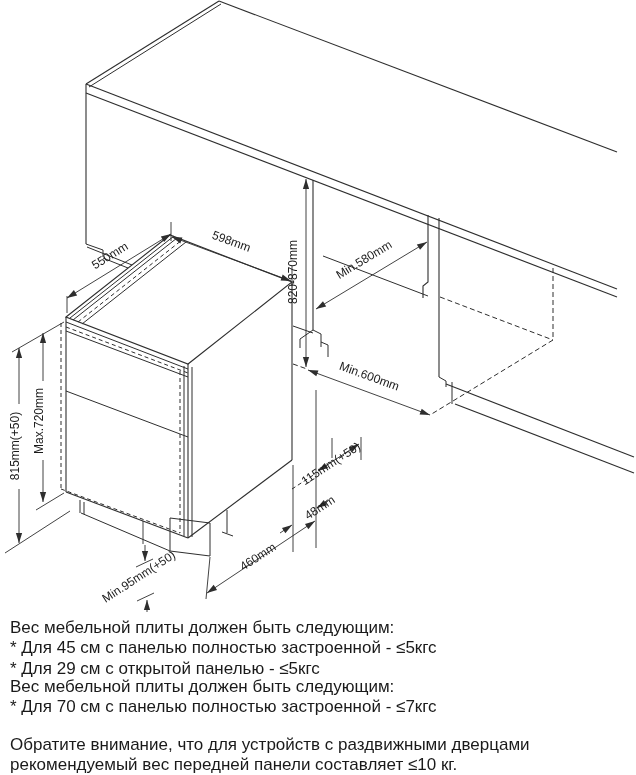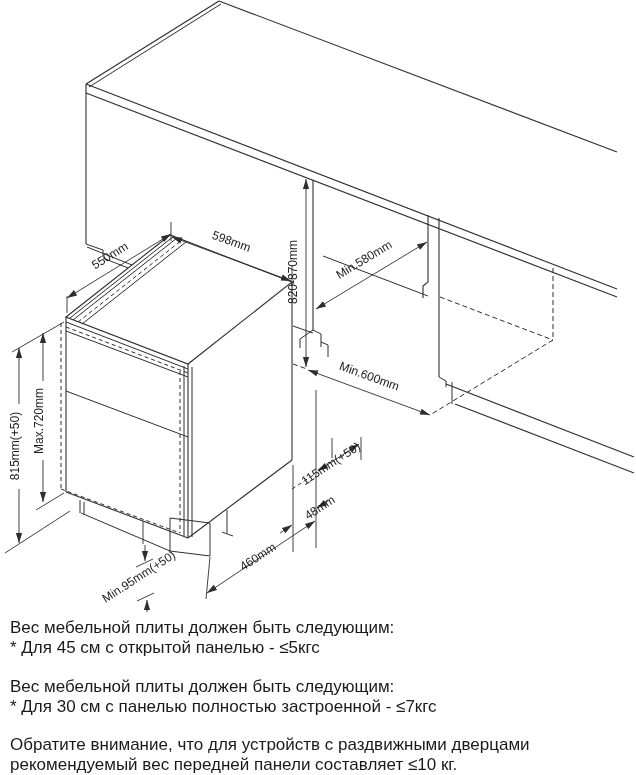--- a/index.html
+++ b/index.html
@@ -178,25 +178,26 @@
         <path class="dim" d="M136,567 L153,559 M137,601 L154,593"></path>
         <line class="dim" x1="145" y1="545" x2="145" y2="561" marker-end="url(#arr)"></line>
         <line class="dim" x1="147" y1="615" x2="147" y2="600" marker-end="url(#arr)"></line>
         <text x="141" y="580" text-anchor="middle" transform="rotate(-33 141 580)">Min.95mm(+50)</text>
       </g>
     </svg>
   </div>
 
   <div class="notes" id="note-block-45">
     <p>Вес мебельной плиты должен быть следующим:</p>
-    <p>* Для 45 см с открытой панелью - ≤5кгс</p>
+    <p>* Для 45 см с панелью полностью застроенной - ≤5кгс</p>
+    <p>* Для 29 см с открытой панелью - ≤5кгс</p>
   </div>
 
   <div class="notes" id="note-block-60">
     <p>Вес мебельной плиты должен быть следующим:</p>
-    <p>* Для 30 см с панелью полностью застроенной - ≤7кгс</p>
+    <p>* Для 70 см с панелью полностью застроенной - ≤7кгс</p>
   </div>
 
   <div class="notes" id="note-block-slide">
     <p>Обратите внимание, что для устройств с раздвижными дверцами рекомендуемый вес передней панели составляет ≤10 кг.</p>
   </div>
 
 </div>
 
 </body></html>

